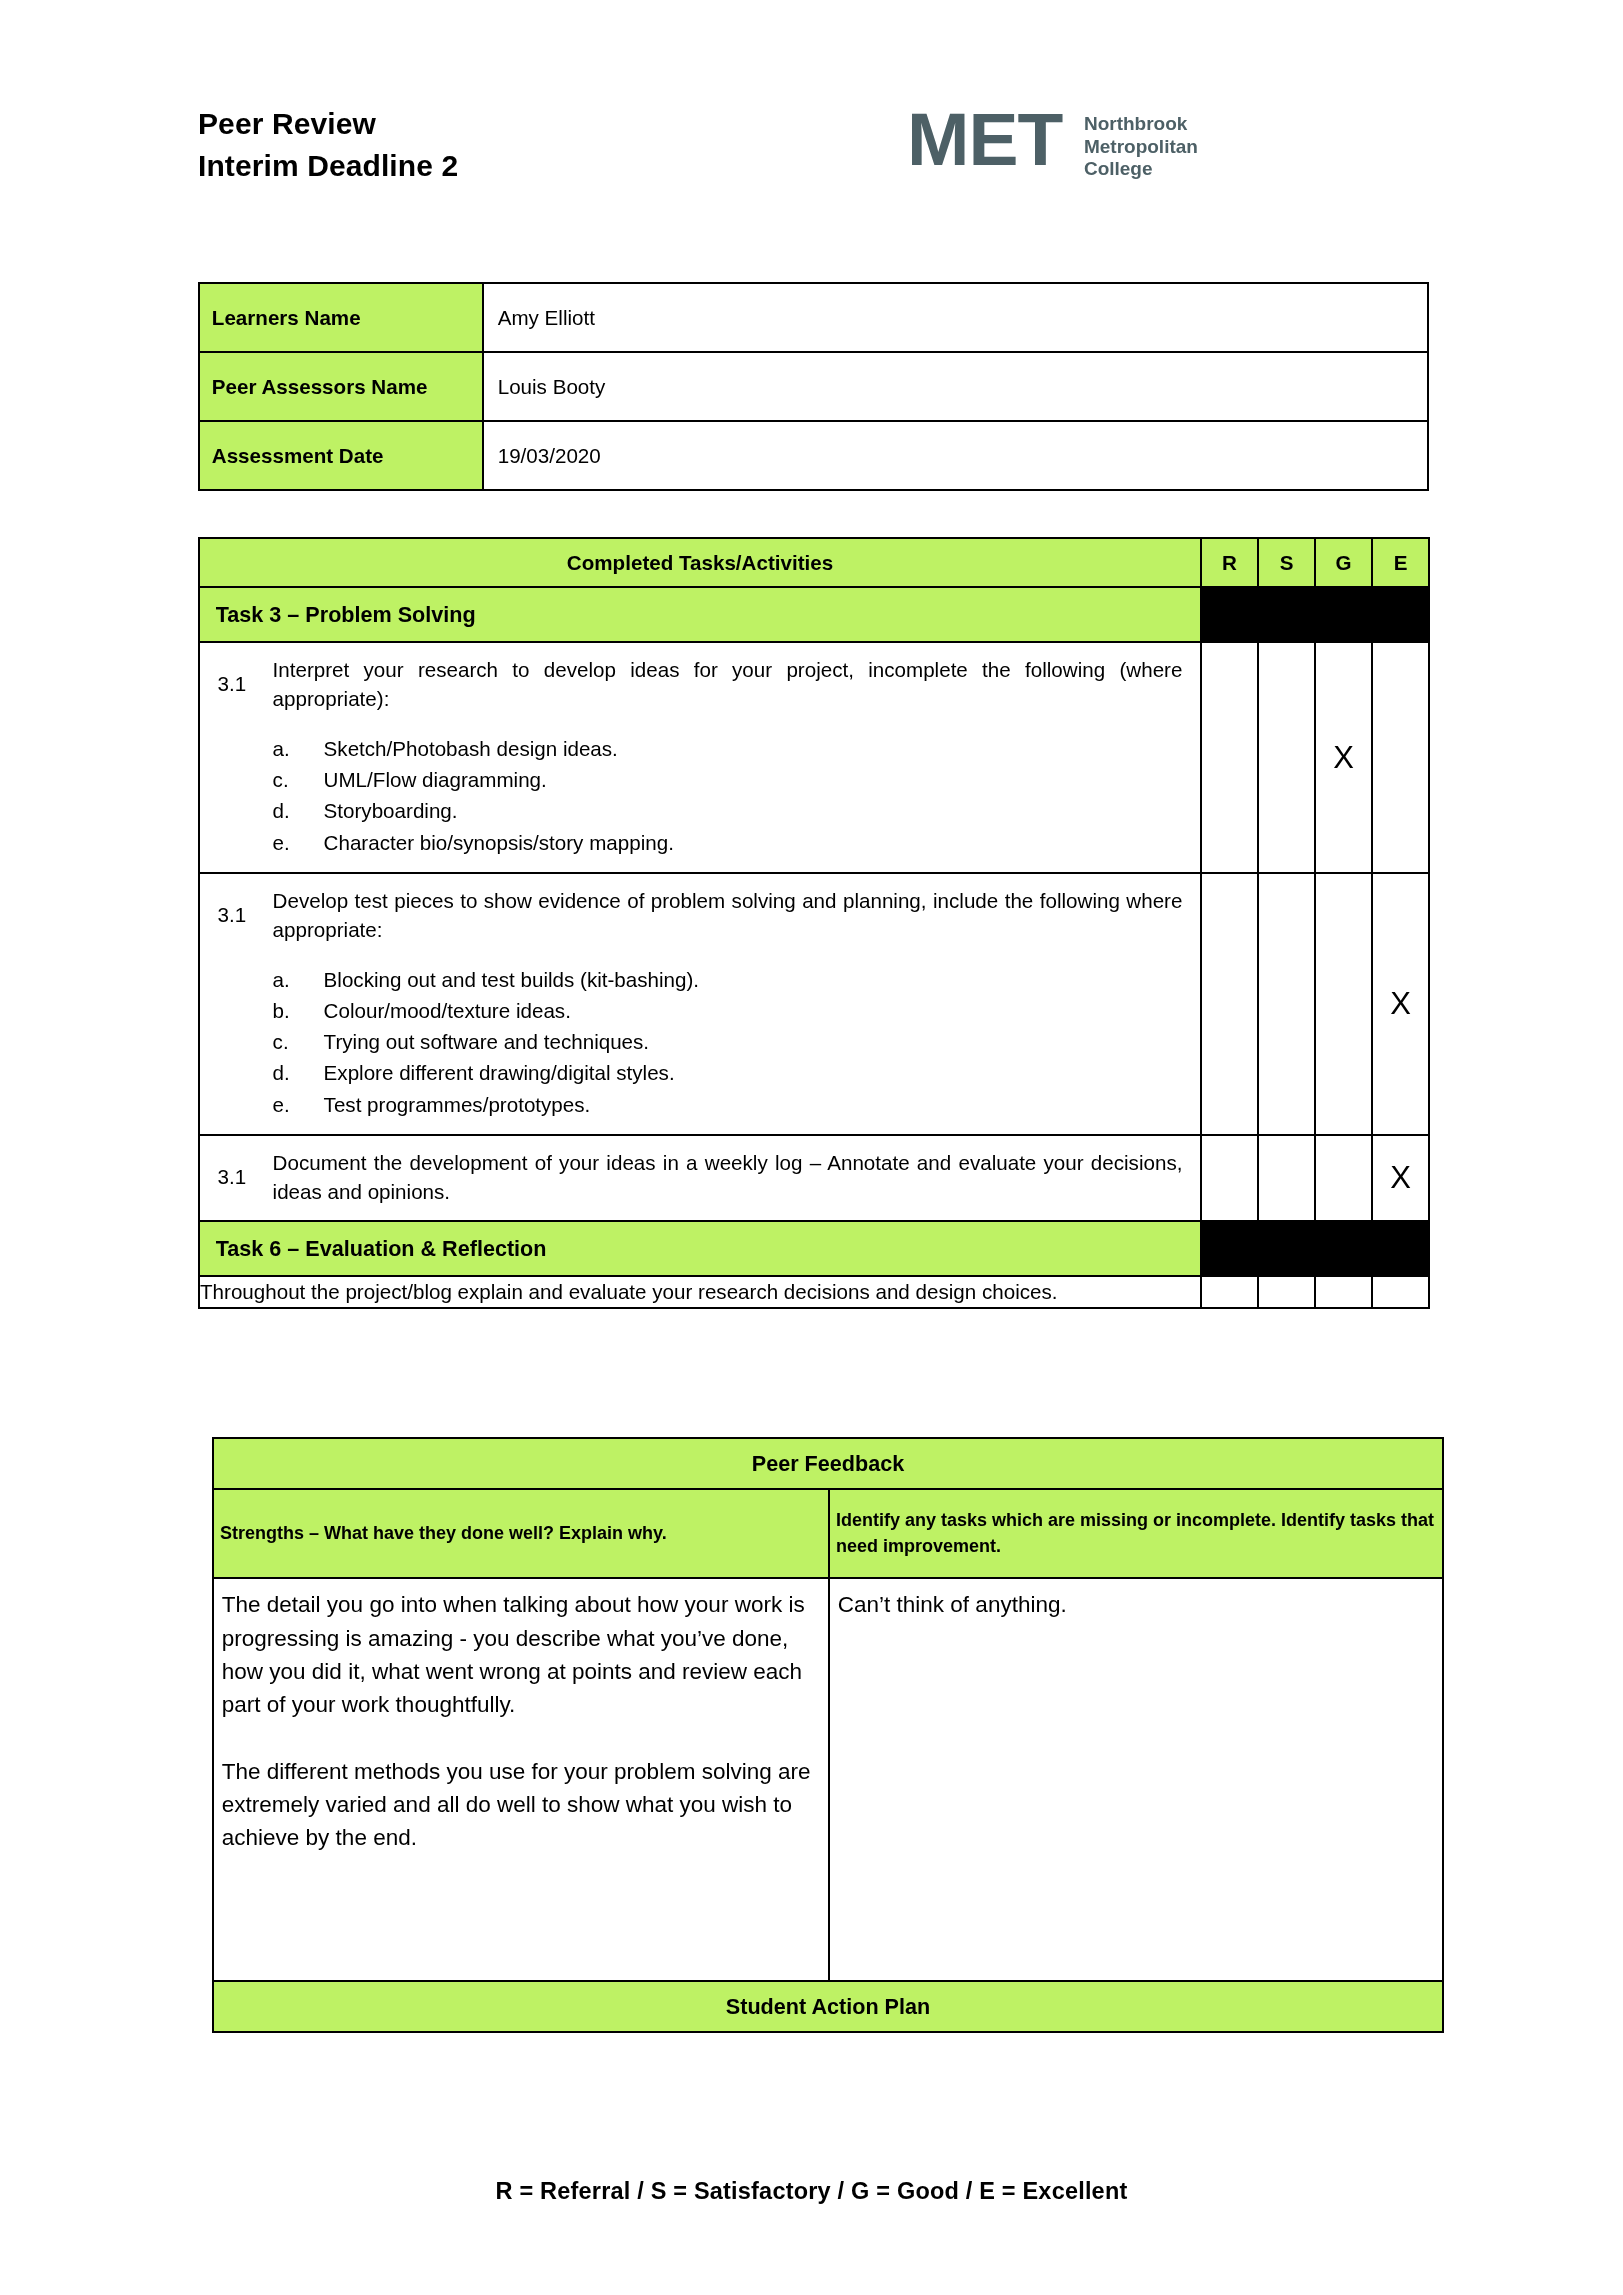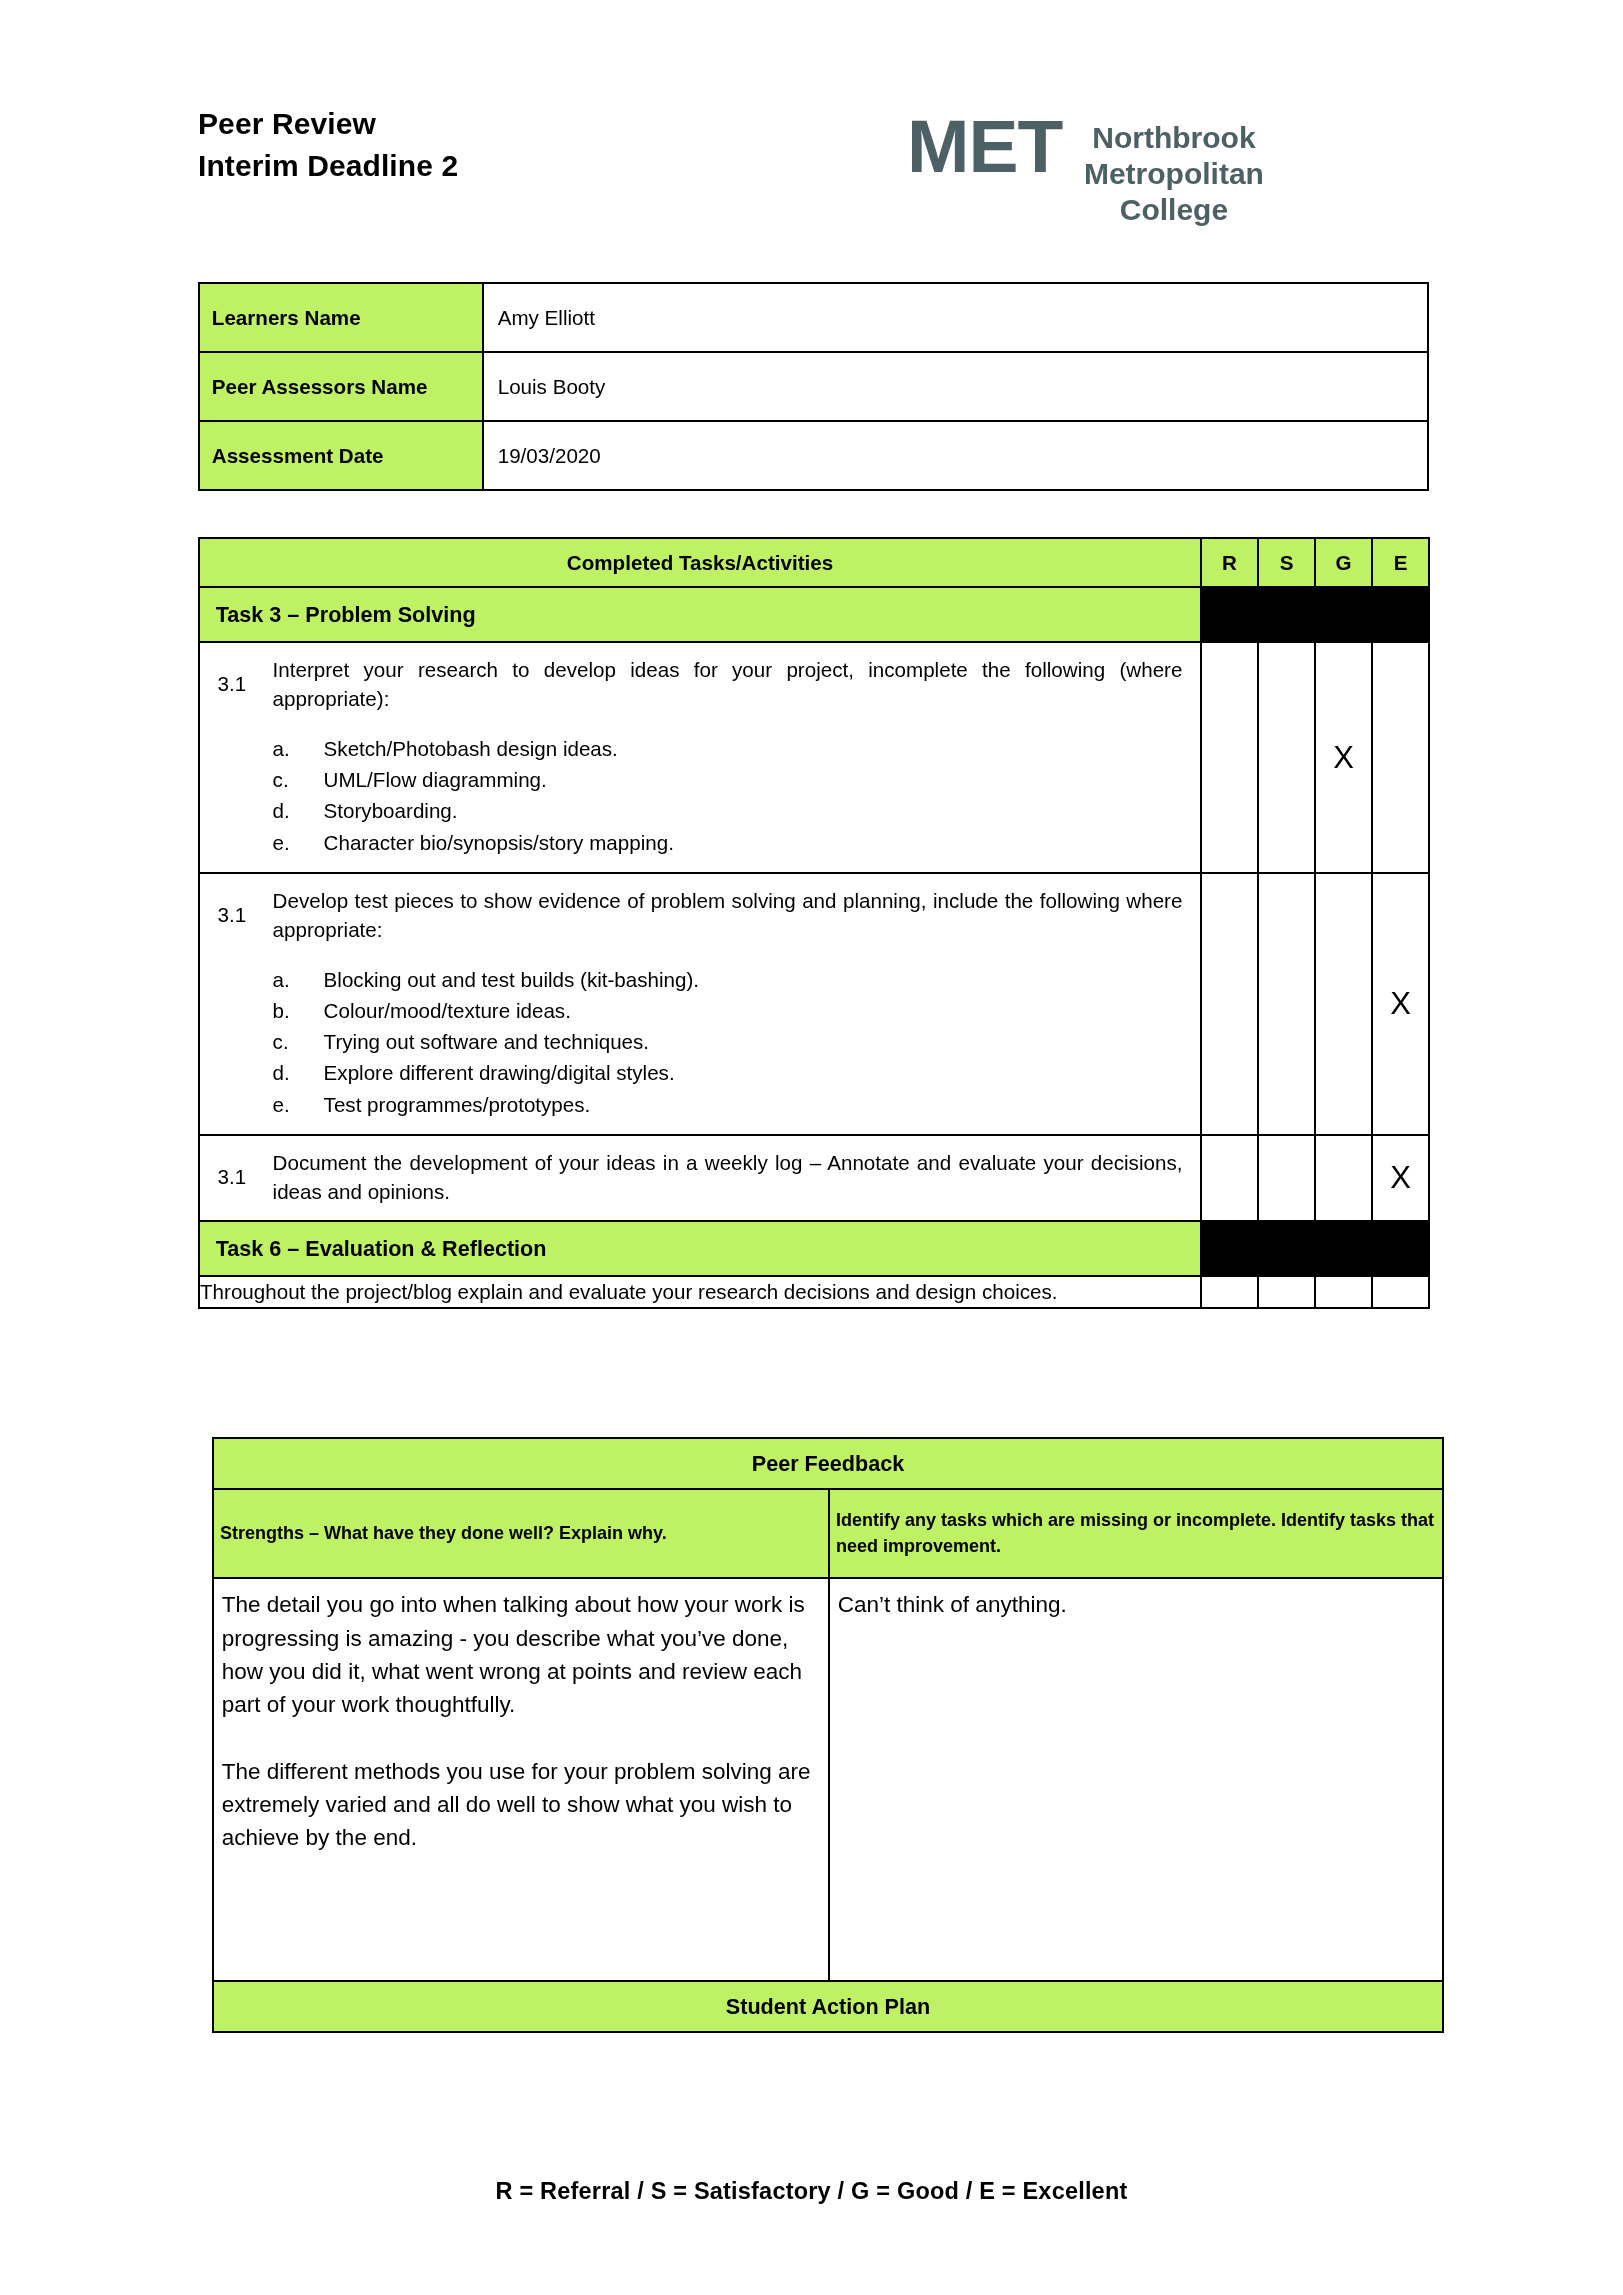--- a/index.html
+++ b/index.html
@@ -37,41 +37,40 @@
     top: 0;
     font-size: 30px;
     font-weight: bold;
     line-height: 1.40;
     letter-spacing: 0.1px;
     white-space: pre-line;
   }
   .logo {
     position: absolute;
     left: 907px;
-    top: 9px;
+    top: 2px;
     display: flex;
     align-items: flex-start;
     gap: 21.6px;
   }
   .logo-mark {
     font-size: 75px;
     font-weight: bold;
     line-height: 0.92;
     letter-spacing: -1px;
     color: #4d6066;
     font-family: "Liberation Sans", sans-serif;
   }
   .logo-words {
-    font-size: 30px;
+    font-size: 19px;
     font-weight: bold;
     line-height: 1.20;
     color: #4d6066;
     padding-top: 7.8px;
     white-space: pre-line;
-    text-align: center;
   }
 
   
   table.doc {
     border-collapse: collapse;
     table-layout: fixed;
     position: absolute;
   }
   table.doc td, table.doc th {
     border: 2px solid #000000;

